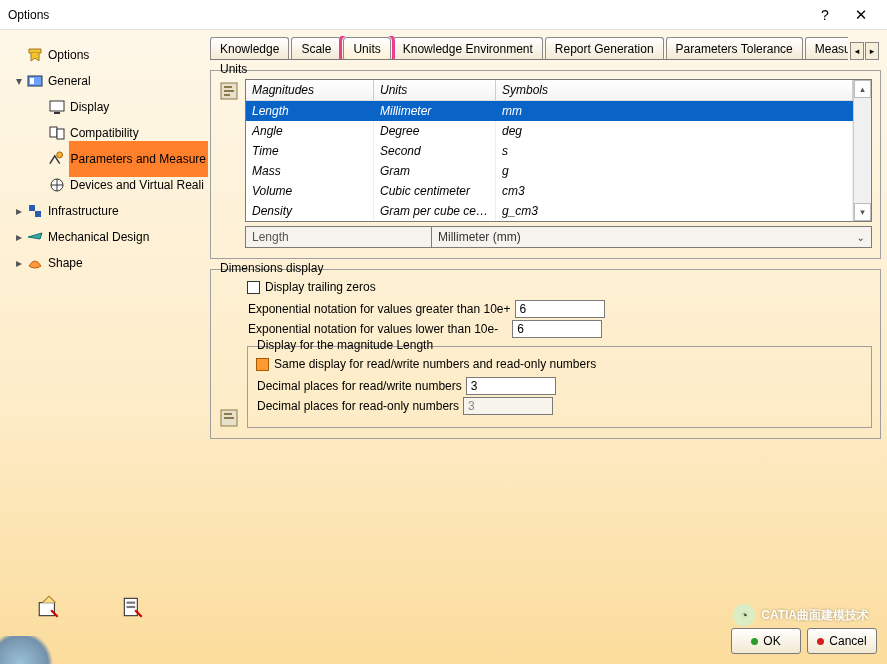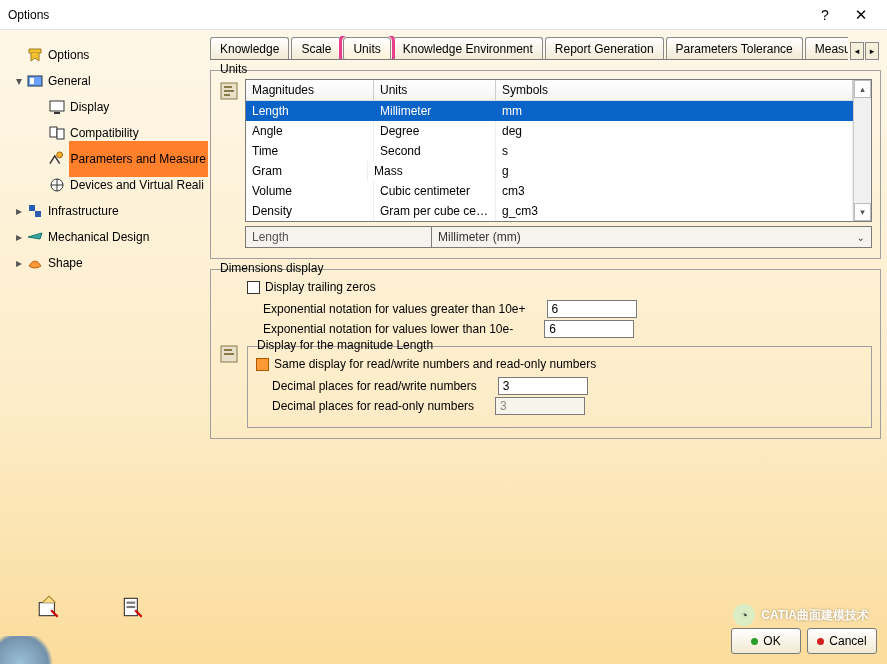--- a/index.html
+++ b/index.html
@@ -33,42 +33,42 @@
 
 .groupbox { border: 1px solid #9f9f9f; margin-top: 10px; padding: 8px 8px 10px 8px; position: relative; background: transparent; }
 .groupbox .legend { position: absolute; top: -9px; left: 6px; background: transparent; padding: 0 3px; }
 .groupbox.inner { margin-top: 8px; }
 
 .units-top { display: flex; align-items: flex-start; gap: 6px; }
 .cfg-icon { width: 20px; height: 20px; margin-top: 2px; }
 
 .table-wrap { flex: 1; border: 1px solid #7a7a7a; background: #fff; display: flex; }
 .table { flex: 1; }
-.thead, .trow { display: flex; }
+.thead, .trow { display: flex; font-style: italic; }
 .thead { background: #fff; border-bottom: 1px solid #ddd; }
 .th, .td { padding: 3px 6px; overflow: hidden; white-space: nowrap; text-overflow: ellipsis; border-right: 1px solid #eee; }
 .th { border-right: 1px solid #ccc; background: linear-gradient(#fff,#f4f4f4); }
 .c1 { width: 128px; } .c2 { width: 122px; } .c3 { flex: 1; }
 .trow.selected { background: #0a63c7; color: #fff; }
 .trow.selected .td { border-right-color: #0a63c7; }
 .tscroll { width: 18px; background: #f0f0f0; border-left: 1px solid #ccc; display: flex; flex-direction: column; }
 .sc-btn { height: 18px; display: flex; align-items: center; justify-content: center; font-size: 9px; color: #555; background: #fdfdfd; border: 1px solid #bbb; margin: 0; }
 .sc-track { flex: 1; }
 
 .unit-select-row { display: flex; margin-top: 4px; border: 1px solid #7a7a7a; background: #f6f3ee; }
 .unit-select-row .lab { width: 186px; padding: 3px 6px; border-right: 1px solid #7a7a7a; color: #555; }
 .unit-select-row .sel { flex: 1; padding: 3px 6px; display: flex; align-items: center; justify-content: space-between; color: #333; }
 .chev { font-size: 10px; color: #444; }
 
-.dim-row { display: flex; align-items: center; gap: 8px; }
+.dim-row { display: flex; align-items: flex-end; gap: 8px; }
 .dim-body { flex: 1; }
 .ck-row { display: flex; align-items: center; gap: 5px; margin: 2px 0 6px 0; }
 .ck { width: 13px; height: 13px; border: 1px solid #333; background: #fff; display: inline-block; }
 .ck.orange { background: #ff9933; border-color: #aa5a00; }
-.fld-row { display: flex; align-items: center; gap: 21px; margin: 2px 16px; }
+.fld-row { display: flex; align-items: center; gap: 4px; margin: 2px 1px; }
 .fld-row .lab { white-space: nowrap; }
 .num { width: 90px; height: 18px; border: 1px solid #7a7a7a; background: #fff; padding: 1px 4px; }
 .num.disabled { color: #888; background: #f7f4ec; }
 
 .bottom-icons { position: absolute; left: 36px; bottom: 44px; display: flex; gap: 58px; }
 .bic { width: 26px; height: 26px; display: flex; align-items: center; justify-content: center; }
 
 .buttons { position: absolute; right: 10px; bottom: 10px; display: flex; gap: 6px; }
 .btn { min-width: 70px; height: 26px; background: linear-gradient(#fff,#f2e9d2); border: 1px solid #7a7a7a; border-radius: 3px; display: flex; align-items: center; justify-content: center; cursor: default; }
 .btn .dot { width: 7px; height: 7px; border-radius: 50%; margin-right: 5px; }
@@ -236,22 +236,22 @@
                     <div class="td c1">Angle</div>
                     <div class="td c2">Degree</div>
                     <div class="td c3">deg</div>
                   </div>
                   <div class="trow">
                     <div class="td c1">Time</div>
                     <div class="td c2">Second</div>
                     <div class="td c3">s</div>
                   </div>
                   <div class="trow">
+                    <div class="td c1">Mass</div>
                     <div class="td c2">Gram</div>
-                    <div class="td c1">Mass</div>
                     <div class="td c3">g</div>
                   </div>
                   <div class="trow">
                     <div class="td c1">Volume</div>
                     <div class="td c2">Cubic centimeter</div>
                     <div class="td c3">cm3</div>
                   </div>
                   <div class="trow">
                     <div class="td c1">Density</div>
                     <div class="td c2">Gram per cube cen...</div>

